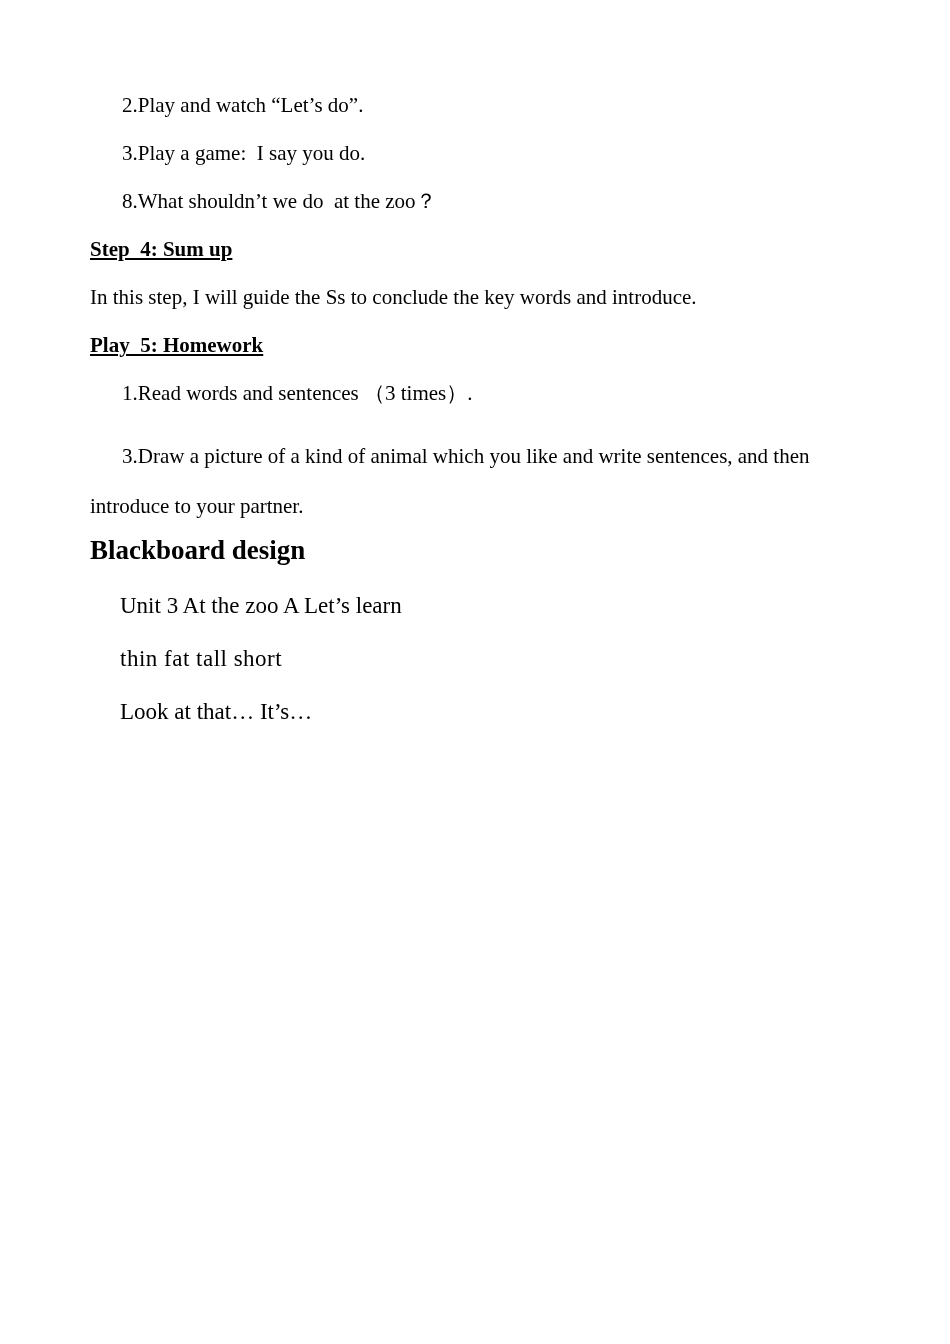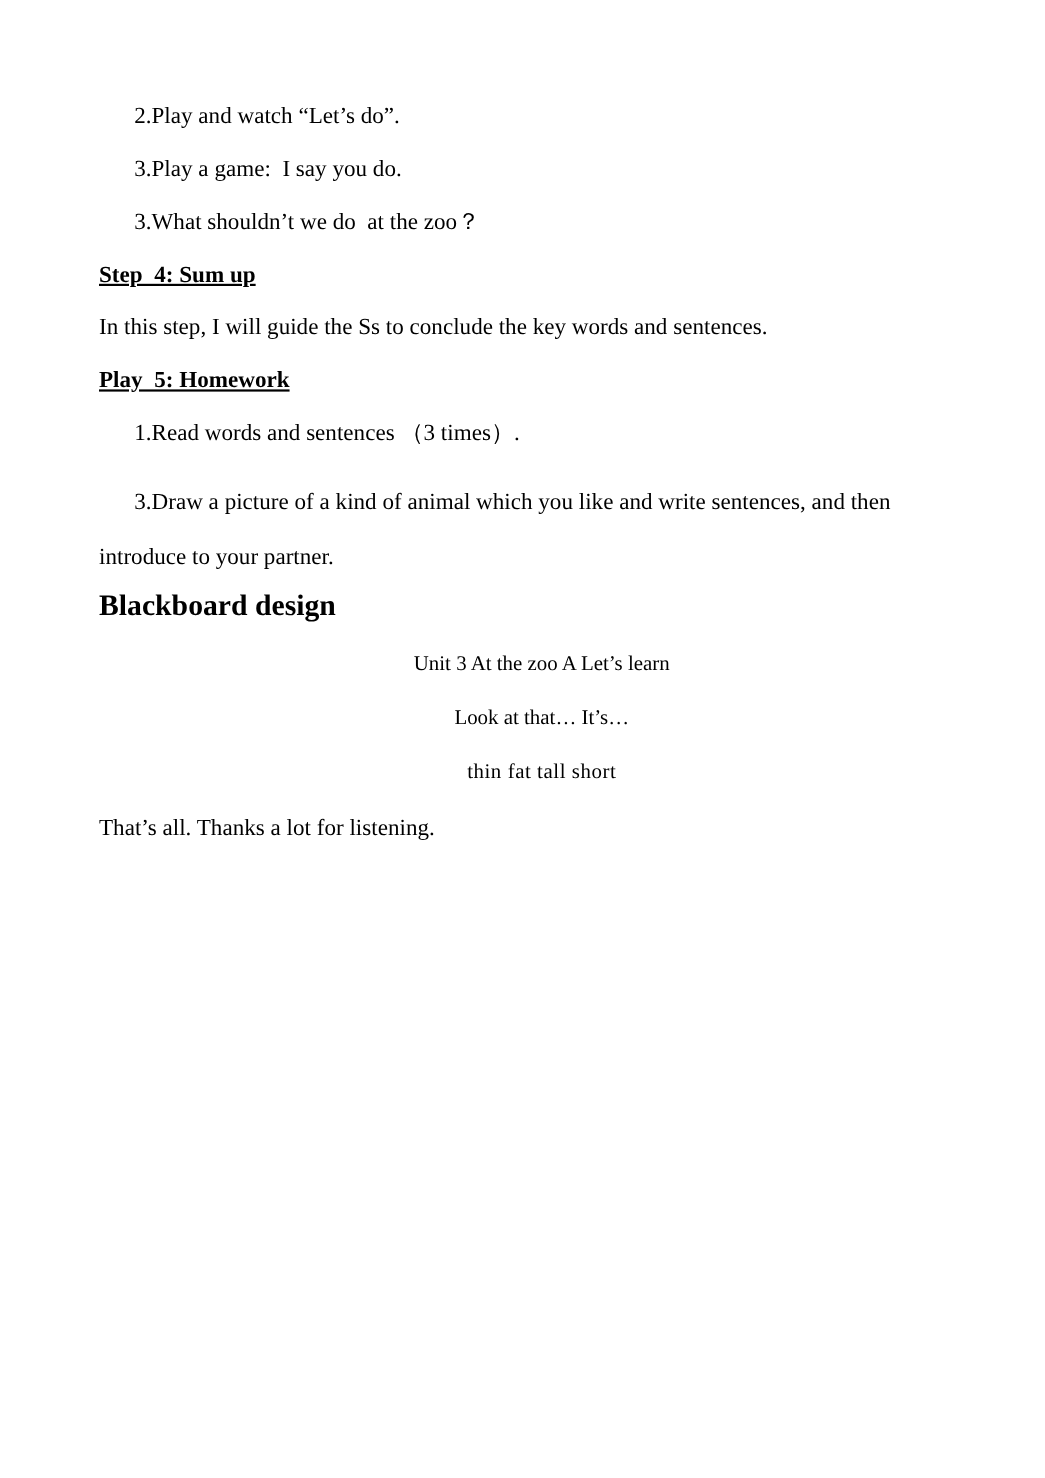--- a/index.html
+++ b/index.html
@@ -41,22 +41,21 @@
     font-weight: bold;
     text-decoration: underline;
   }
   .wrap-para {
     font-size: 21px;
     line-height: 50px;
     margin-bottom: 0;
     text-indent: 32px;
   }
   .center {
-    text-align: center;
-    font-size: 19px;
+    font-size: 23px;
     margin-bottom: 27px;
   }
   .blackboard-title {
     font-weight: bold;
     font-size: 27px;
     margin-bottom: 27px;
   }
   .bb-line1 { padding-left: 30px; }
   .bb-line2 { padding-left: 30px; letter-spacing: 0.5px; }
   .bb-line3 { padding-left: 30px; }
@@ -70,38 +69,37 @@
 </head>
 <body>
 
 <div class="page">
   <div class="content">
 
     <div class="line indent">2.Play and watch “Let’s do”.</div>
 
     <div class="line indent">3.Play a game:  I say you do.</div>
 
-    <div class="line indent">3.What shouldn’t we do  at the zoo？</div>
+    <div class="line indent">8.What shouldn’t we do  at the zoo？</div>
 
     <div class="line bold">Step  4: Sum up</div>
 
-    <div class="line">In this step, I will guide the Ss to conclude the key words and sentences.</div>
+    <div class="line">In this step, I will guide the Ss to conclude the key words and introduce.</div>
 
     <div class="line bold">Play  5: Homework</div>
 
     <div class="line indent">1.Read words and sentences （3 times）.</div>
 
     <div class="wrap-para">3.Draw a picture of a kind of animal which you like and write sentences, and then introduce to your partner.</div>
 
     <div class="spacer-sm"></div>
 
     <div class="blackboard-title">Blackboard design</div>
 
     <div class="center bb-line1">Unit 3 At the zoo A Let’s learn</div>
 
+    <div class="center bb-line2">thin    fat    tall    short</div>
+
     <div class="center bb-line3">Look at that…  It’s…</div>
 
-    <div class="center bb-line2">thin    fat    tall    short</div>
-
-    <div class="closing">That’s all. Thanks a lot for listening.</div>
 
   </div>
 </div>
 
 </body></html>

